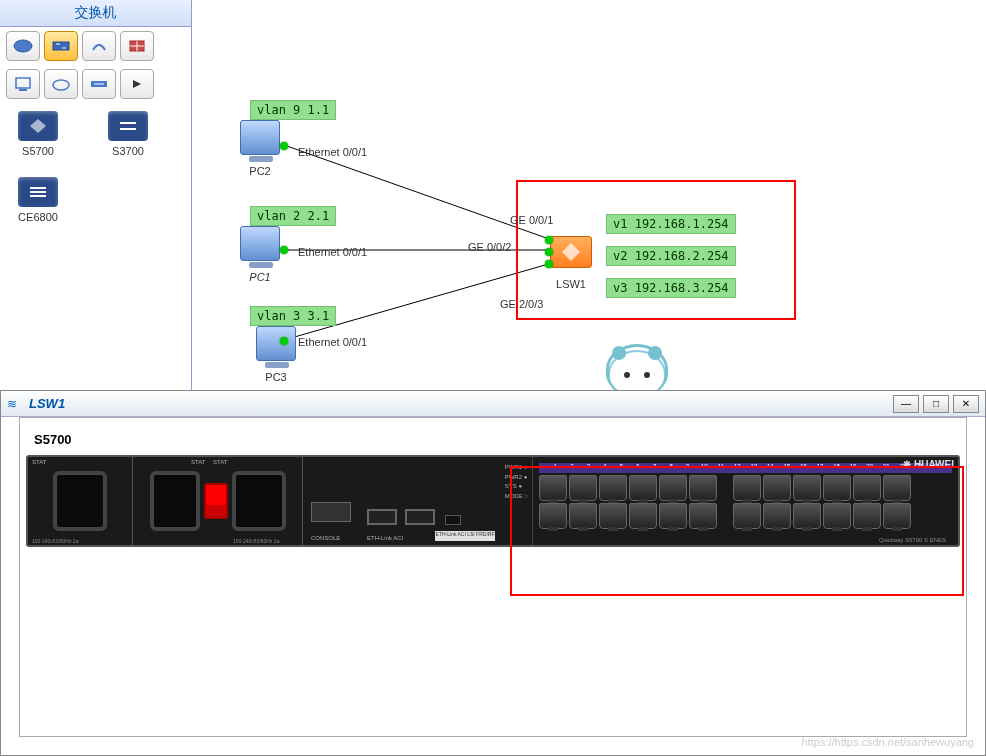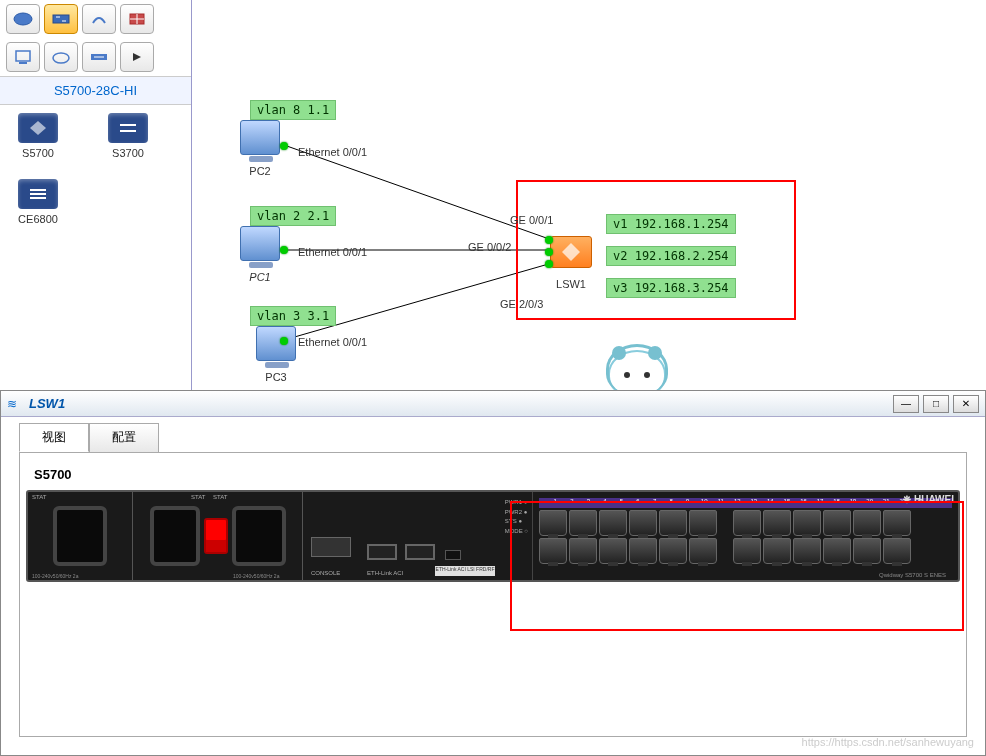--- a/index.html
+++ b/index.html
@@ -67,20 +67,21 @@
 .mascot .eye { position: absolute; width: 6px; height: 6px; background: #333; border-radius: 50%; top: 20px; }
 .mascot .eye.l{ left: 14px; } .mascot .eye.r{ right: 14px; }
 .mascot .body { width: 38px; height: 36px; background: #88ccdd; border-radius: 40% 40% 50% 50%; margin: -4px auto 0; }
 svg.wire { position: absolute; top: 0; left: 0; pointer-events: none; }
 </style>
 </head>
 <body>
 
 <div class="top-area">
   <div class="palette">
+    <div class="palette-header">交换机</div>
     <div class="tool-row">
       <div class="tool-icon">
           <svg width="20" height="16">
             <ellipse cx="10" cy="8" rx="9" ry="6" fill="#4a7ac8" stroke="#2a5aa8"></ellipse>
           </svg>
         </div>
       <div class="tool-icon selected">
           <svg width="20" height="16">
             <rect x="2" y="4" width="16" height="8" fill="#3a6ab8" stroke="#2a4a88"></rect>
             <line x1="5" y1="6" x2="9" y2="6" stroke="#fff"></line>
@@ -117,21 +118,20 @@
             <rect x="2" y="5" width="16" height="6" fill="#4a7ac8"></rect>
             <line x1="5" y1="8" x2="15" y2="8" stroke="#fff"></line>
           </svg>
         </div>
       <div class="tool-icon">
           <svg width="20" height="16">
             <path d="M6 4 L14 8 L6 12 Z" fill="#333"></path>
           </svg>
         </div>
     </div>
-    <div class="selected-dev">S5700-28C-HI</div>
     <div class="dev-grid">
       <div class="dev-item">
         <div class="dev-icon">
             <svg width="24" height="18">
               <path d="M12 2 L20 9 L12 16 L4 9 Z" fill="#fff" opacity="0.6"></path>
             </svg>
           </div>
         <div class="dev-label">S5700</div>
       </div>
       <div class="dev-item">
@@ -156,21 +156,21 @@
     </div>
   </div>
 
   <div class="canvas">
     <svg class="wire" width="800" height="390">
       <line x1="92" y1="145" x2="360" y2="240" stroke="#000" stroke-width="1"></line>
       <line x1="92" y1="250" x2="360" y2="250" stroke="#000" stroke-width="1"></line>
       <line x1="92" y1="340" x2="360" y2="263" stroke="#000" stroke-width="1"></line>
     </svg>
 
-    <div class="vlan-tag" style="left:58px; top:100px;">vlan 8  1.1</div>
+    <div class="vlan-tag" style="left:58px; top:100px;">vlan 9  1.1</div>
     <div class="node-pc" style="left:48px; top:120px;">
       <div class="pc-body"></div>
       <div class="node-label">PC2</div>
     </div>
     <div class="port-dot port-green" style="left:88px; top:142px;"></div>
     <div class="iface-label" style="left:106px; top:146px;">Ethernet 0/0/1</div>
 
     <div class="vlan-tag" style="left:58px; top:206px;">vlan 2  2.1</div>
     <div class="node-pc" style="left:48px; top:226px;font-style:italic;">
       <div class="pc-body"></div>
@@ -222,24 +222,20 @@
 
 <div class="device-window">
   <div class="titlebar">
     <span class="titlebar-icon">≋</span>
     <span class="titlebar-title">LSW1</span>
     <div class="win-btns">
       <div class="win-btn">—</div>
       <div class="win-btn">□</div>
       <div class="win-btn">✕</div>
     </div>
-  </div>
-  <div class="tabs">
-    <div class="tab active">视图</div>
-    <div class="tab">配置</div>
   </div>
   <div class="tab-content">
     <div class="switch-model">S5700</div>
     <div class="switch-chassis">
       <div class="psu">
         <span class="psu-stat" style="left:4px;">STAT</span>
         <div class="psu-socket"></div>
         <span class="psu-power-label">100-240v50/60Hz 2a</span>
       </div>
       <div class="psu" style="width:170px;">

